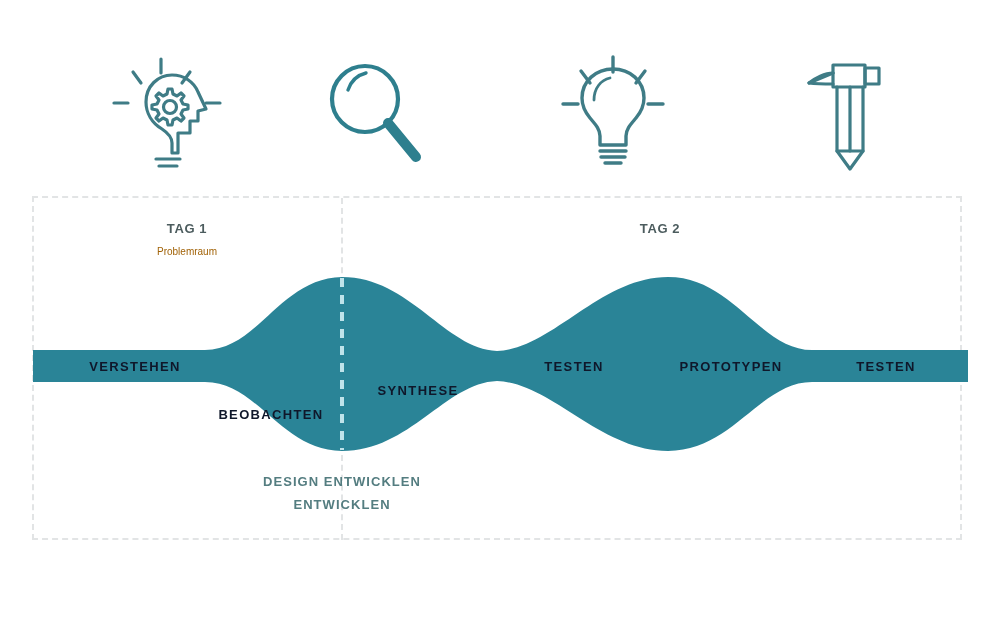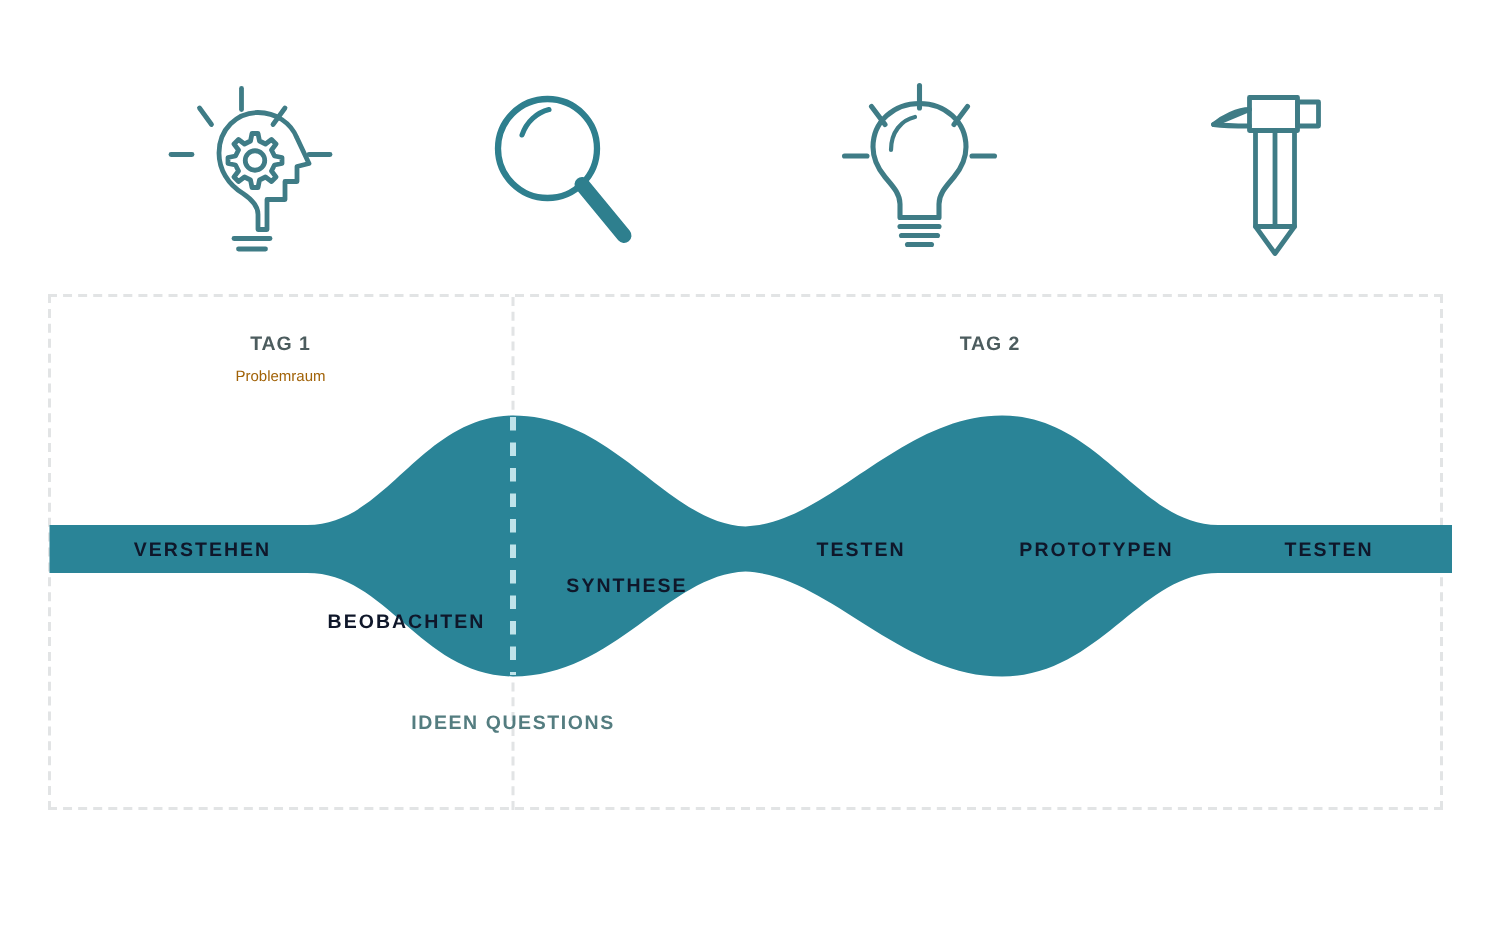--- a/index.html
+++ b/index.html
@@ -237,16 +237,17 @@
   </svg>
 
   <div class="stage-label" style="left:135px; top:366px;">VERSTEHEN</div>
   <div class="stage-label" style="left:271px; top:366px;margin-top:48px;">BEOBACHTEN</div>
   <div class="stage-label" style="left:418px; top:366px;margin-top:24px;">SYNTHESE</div>
   <div class="stage-label" style="left:574px; top:366px;">TESTEN</div>
   <div class="stage-label" style="left:731px; top:366px;">PROTOTYPEN</div>
   <div class="stage-label" style="left:886px; top:366px;">TESTEN</div>
 
   <div class="caption">
-    <div>IDEEN QUESTIONS</div>
+    <div>DESIGN ENTWICKLEN</div>
+    <div>ENTWICKLEN</div>
   </div>
 
 </div>
 
 </body></html>

